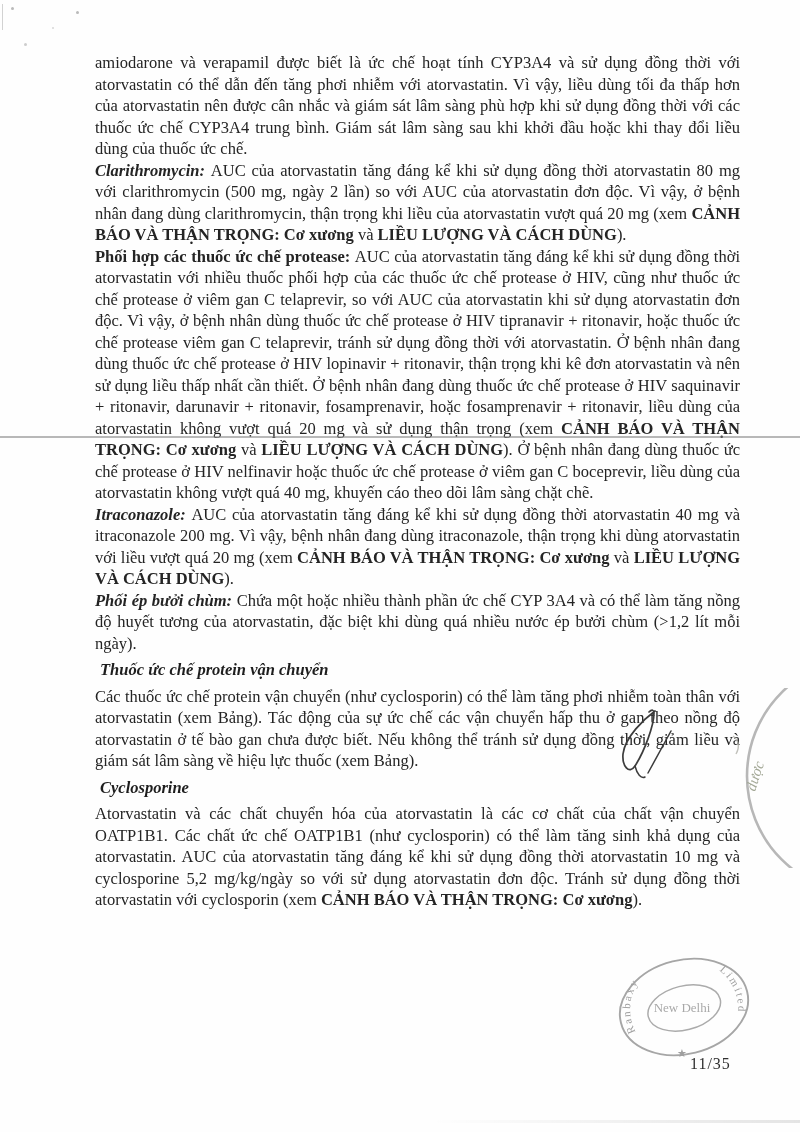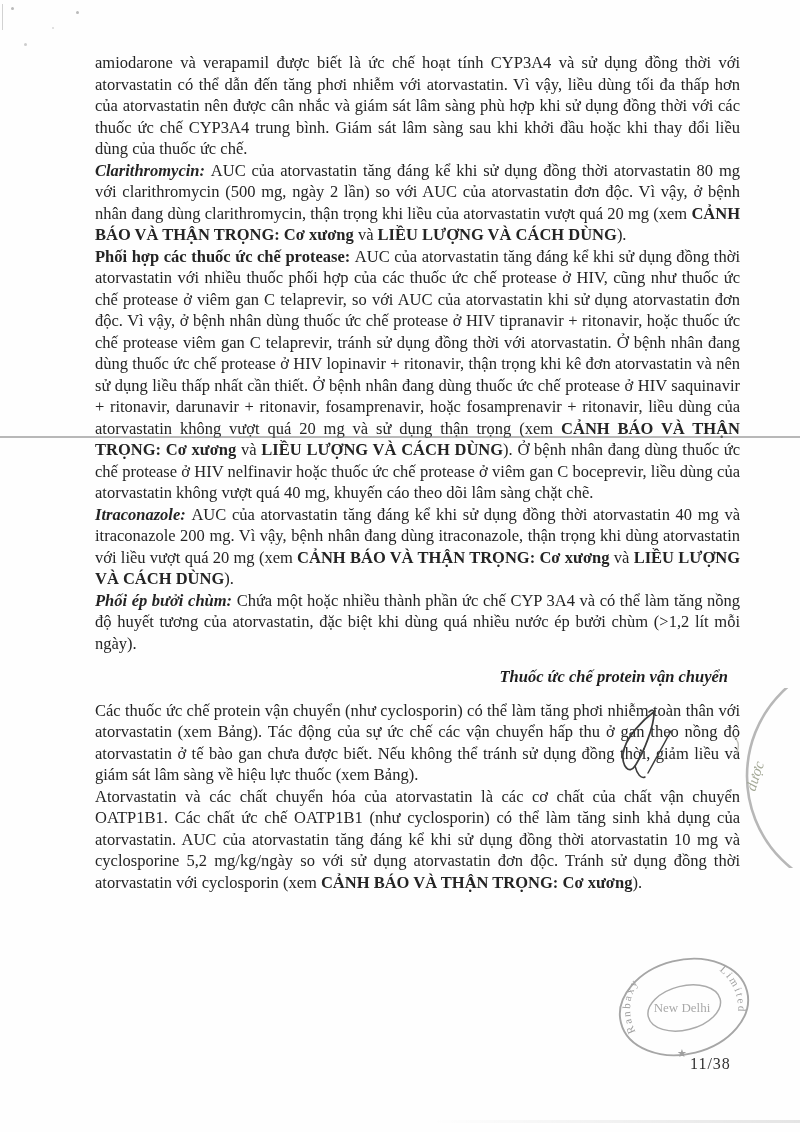--- a/index.html
+++ b/index.html
@@ -22,26 +22,26 @@
     width:645px;
   }
   #doc-body p.block{
     margin:0;
     font-size:16.5px;
     line-height:21.5px;
     text-align:justify;
     color:#242424;
   }
   #doc-body h3.block{
-    margin:12px;
+    margin:5px;
     font-size:16.5px;
     line-height:21.5px;
     font-weight:bold;
     font-style:italic;
-    text-align:right;
+    text-align:left;
     color:#1e1e1e;
   }
   
   #doc-body > *:nth-child(1){margin-top:0;}
   #doc-body > *:nth-child(2){margin-top:18px;}
   #doc-body > *:nth-child(3){margin-top:19px;}
   #doc-body > *:nth-child(4){margin-top:32px;}
   #doc-body > *:nth-child(5){margin-top:18px;}
   #doc-body > *:nth-child(6){margin-top:34px;}
   #doc-body > *:nth-child(7){margin-top:0;}
@@ -112,20 +112,21 @@
   <div class="edge-hairline"></div>
 
   <div id="doc-body">
       <p class="block paragraph"><span class="seg-plain">amiodarone và verapamil được biết là ức chế hoạt tính CYP3A4 và sử dụng đồng thời với atorvastatin có thể dẫn đến tăng phơi nhiễm với atorvastatin. Vì vậy, liều dùng tối đa thấp hơn của atorvastatin nên được cân nhắc và giám sát lâm sàng phù hợp khi sử dụng đồng thời với các thuốc ức chế CYP3A4 trung bình. Giám sát lâm sàng sau khi khởi đầu hoặc khi thay đổi liều dùng của thuốc ức chế.</span></p>
       <p class="block paragraph"><span class="seg-bi">Clarithromycin: </span><span class="seg-plain">AUC của atorvastatin tăng đáng kể khi sử dụng đồng thời atorvastatin 80 mg với clarithromycin (500 mg, ngày 2 lần) so với AUC của atorvastatin đơn độc. Vì vậy, ở bệnh nhân đang dùng clarithromycin, thận trọng khi liều của atorvastatin vượt quá 20 mg (xem </span><span class="seg-b">CẢNH BÁO VÀ THẬN TRỌNG: Cơ xương</span><span class="seg-plain"> và </span><span class="seg-b">LIỀU LƯỢNG VÀ CÁCH DÙNG</span><span class="seg-plain">).</span></p>
       <p class="block paragraph"><span class="seg-b">Phối hợp các thuốc ức chế protease: </span><span class="seg-plain">AUC của atorvastatin tăng đáng kể khi sử dụng đồng thời atorvastatin với nhiều thuốc phối hợp của các thuốc ức chế protease ở HIV, cũng như thuốc ức chế protease ở viêm gan C telaprevir, so với AUC của atorvastatin khi sử dụng atorvastatin đơn độc. Vì vậy, ở bệnh nhân dùng thuốc ức chế protease ở HIV tipranavir + ritonavir, hoặc thuốc ức chế protease viêm gan C telaprevir, tránh sử dụng đồng thời với atorvastatin. Ở bệnh nhân đang dùng thuốc ức chế protease ở HIV lopinavir + ritonavir, thận trọng khi kê đơn atorvastatin và nên sử dụng liều thấp nhất cần thiết. Ở bệnh nhân đang dùng thuốc ức chế protease ở HIV saquinavir + ritonavir, darunavir + ritonavir, fosamprenavir, hoặc fosamprenavir + ritonavir, liều dùng của atorvastatin không vượt quá 20 mg và sử dụng thận trọng (xem </span><span class="seg-b">CẢNH BÁO VÀ THẬN TRỌNG: Cơ xương</span><span class="seg-plain"> và </span><span class="seg-b">LIỀU LƯỢNG VÀ CÁCH DÙNG</span><span class="seg-plain">). Ở bệnh nhân đang dùng thuốc ức chế protease ở HIV nelfinavir hoặc thuốc ức chế protease ở viêm gan C boceprevir, liều dùng của atorvastatin không vượt quá 40 mg, khuyến cáo theo dõi lâm sàng chặt chẽ.</span></p>
       <p class="block paragraph"><span class="seg-bi">Itraconazole: </span><span class="seg-plain">AUC của atorvastatin tăng đáng kể khi sử dụng đồng thời atorvastatin 40 mg và itraconazole 200 mg. Vì vậy, bệnh nhân đang dùng itraconazole, thận trọng khi dùng atorvastatin với liều vượt quá 20 mg (xem </span><span class="seg-b">CẢNH BÁO VÀ THẬN TRỌNG: Cơ xương</span><span class="seg-plain"> và </span><span class="seg-b">LIỀU LƯỢNG VÀ CÁCH DÙNG</span><span class="seg-plain">).</span></p>
       <p class="block paragraph"><span class="seg-bi">Phối ép bưởi chùm: </span><span class="seg-plain">Chứa một hoặc nhiều thành phần ức chế CYP 3A4 và có thể làm tăng nồng độ huyết tương của atorvastatin, đặc biệt khi dùng quá nhiều nước ép bưởi chùm (&gt;1,2 lít mỗi ngày).</span></p>
       <h3 class="block heading"><span class="seg-bi">Thuốc ức chế protein vận chuyển</span></h3>
       <p class="block paragraph"><span class="seg-plain">Các thuốc ức chế protein vận chuyển (như cyclosporin) có thể làm tăng phơi nhiễm toàn thân với atorvastatin (xem Bảng). Tác động của sự ức chế các vận chuyển hấp thu ở gan theo nồng độ atorvastatin ở tế bào gan chưa được biết. Nếu không thể tránh sử dụng đồng thời, giảm liều và giám sát lâm sàng về hiệu lực thuốc (xem Bảng).</span></p>
+      <h3 class="block heading"><span class="seg-bi">Cyclosporine</span></h3>
       <p class="block paragraph"><span class="seg-plain">Atorvastatin và các chất chuyển hóa của atorvastatin là các cơ chất của chất vận chuyển OATP1B1. Các chất ức chế OATP1B1 (như cyclosporin) có thể làm tăng sinh khả dụng của atorvastatin. AUC của atorvastatin tăng đáng kể khi sử dụng đồng thời atorvastatin 10 mg và cyclosporine 5,2 mg/kg/ngày so với sử dụng atorvastatin đơn độc. Tránh sử dụng đồng thời atorvastatin với cyclosporin (xem </span><span class="seg-b">CẢNH BÁO VÀ THẬN TRỌNG: Cơ xương</span><span class="seg-plain">).</span></p>
     </div>
 
   <div class="artifact-line"></div>
 
   <svg class="scribble" width="70" height="82" viewBox="0 0 70 82">
     <path d="M45,7 C34,15 15,33 13,50 C12,62 19,71 25,62 C34,48 44,22 44,9 C44,6 42,5 39,8" fill="none" stroke="#3c3c3c" stroke-width="1.7" stroke-linecap="round"></path>
     <path d="M61,27 L38,69" fill="none" stroke="#3c3c3c" stroke-width="1.5" stroke-linecap="round"></path>
     <path d="M25,62 C27,70 31,75 35,73" fill="none" stroke="#3c3c3c" stroke-width="1.5" stroke-linecap="round"></path>
   </svg>
@@ -148,17 +149,17 @@
     <text font-size="11" letter-spacing="2" class="stamp-text">
       <textPath href="#arcL" startOffset="6%">Ranbaxy</textPath>
     </text>
     <text font-size="11" letter-spacing="2" class="stamp-text">
       <textPath href="#arcR" startOffset="8%">Limited</textPath>
     </text>
     <text x="72" y="70" text-anchor="middle" font-size="13" class="stamp-text" style="fill:#9a9a9a;">New Delhi</text>
     <text x="72" y="115" text-anchor="middle" font-size="11" class="stamp-text">★</text>
   </svg>
 
-  <div class="page-number">11/38</div>
+  <div class="page-number">11/35</div>
 
   <div class="bottom-streak"></div>
 
 </div>
 
 </body></html>

